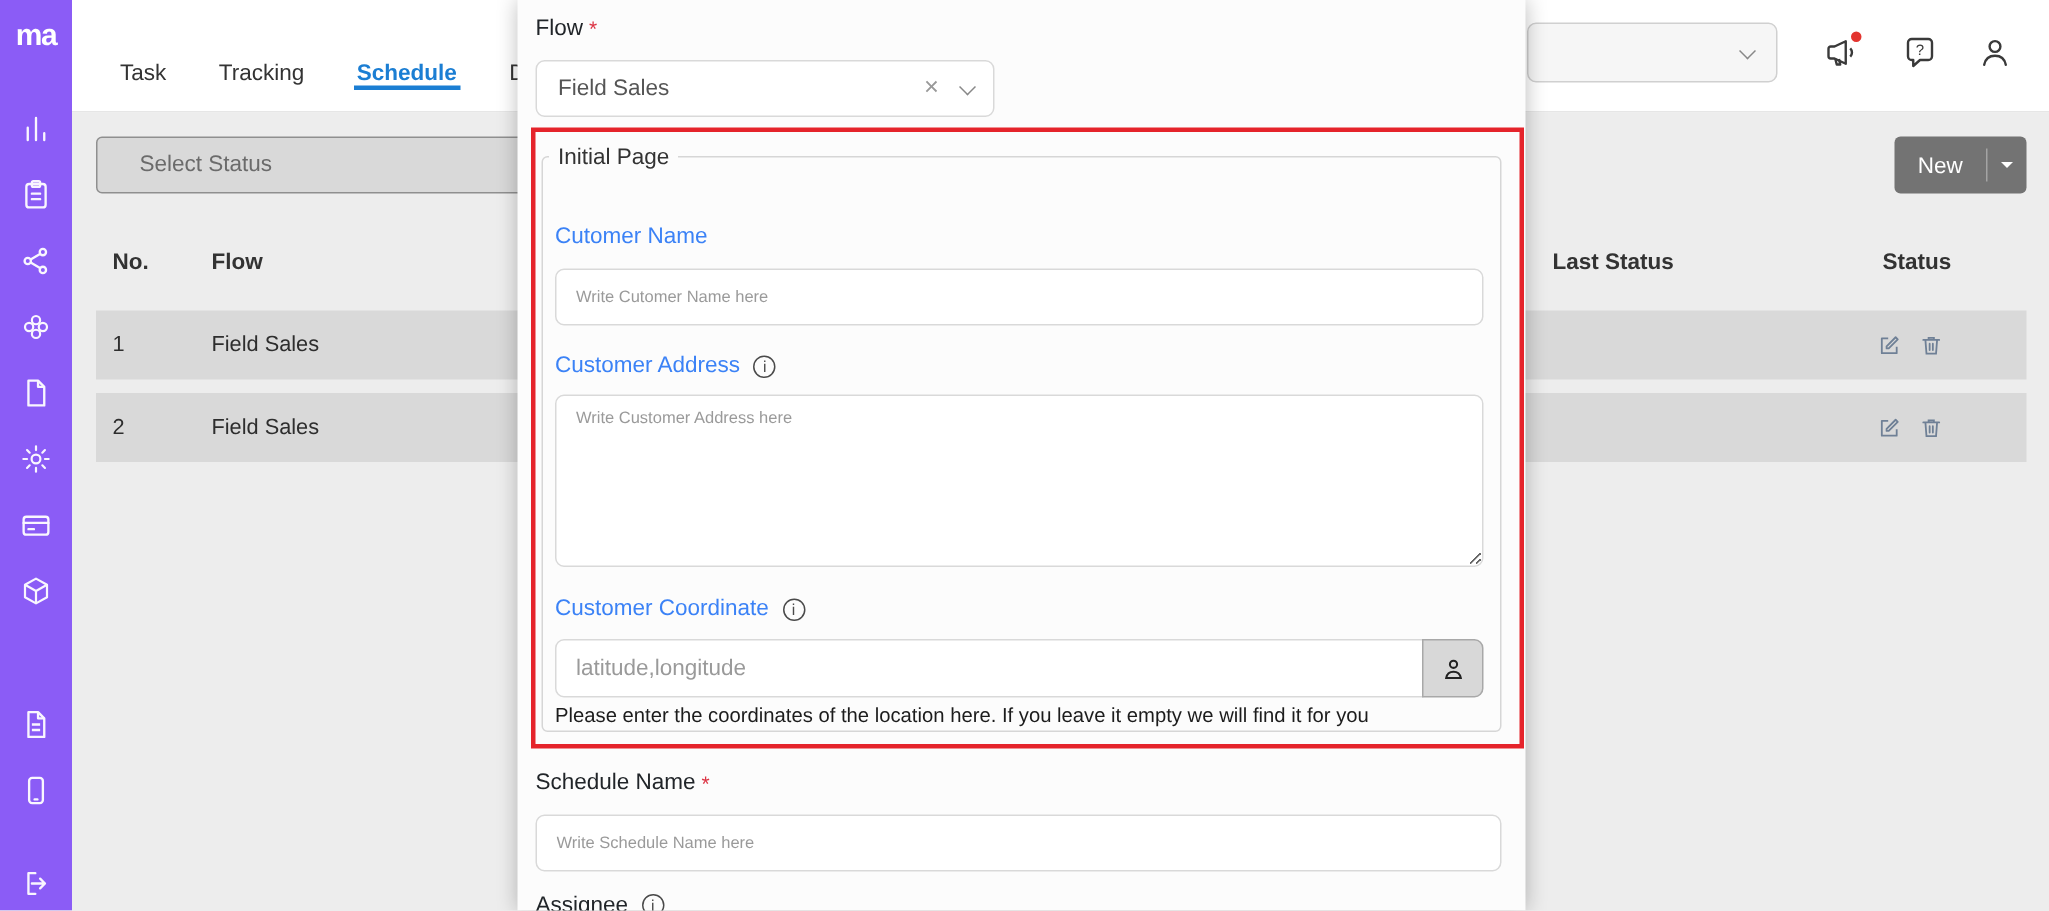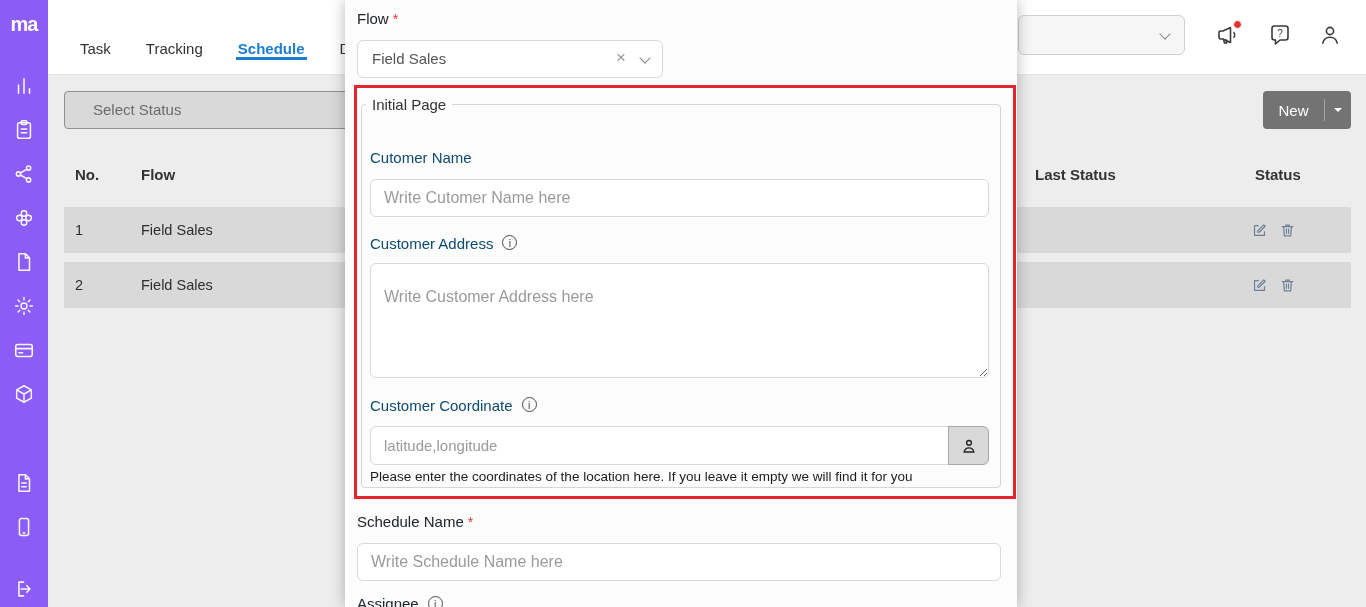--- a/index.html
+++ b/index.html
@@ -45,28 +45,28 @@
   .m-label { position:absolute; font-size:15px; color:#212529; display:flex; align-items:center; }
   .req { color:#dc3545; margin-left:4px; font-size:14px; }
   .flow-select { position:absolute; left:12px; top:40px; width:306px; height:38px; background:#fff; border:1px solid #d9d9d9; border-radius:6px; cursor:pointer; }
   .flow-select .val { position:absolute; left:14px; line-height:36px; font-size:15px; color:#555; }
   .clear-x { position:absolute; right:30px; top:7px; width:16px; height:22px; color:#999; font-size:17px; cursor:pointer; }
   .clear-x::after { content:"\00d7"; }
   .flow-select .chev { position:absolute; right:13px; top:13px; border-color:#888; }
   .annotation { position:absolute; left:9px; top:85px; width:662px; height:414px; border:3px solid #e5242b; z-index:9; pointer-events:none; }
   fieldset.initial { position:absolute; left:16px; top:96px; width:640px; height:392px; border:1px solid #d6d6d6; border-radius:4px; background:transparent; }
   fieldset.initial legend { font-size:15px; color:#333; padding:0 6px; margin-left:4px; }
-  .f-label { position:absolute; font-size:15px; color:#0c4a6e; display:flex; align-items:flex-start; }
+  .f-label { position:absolute; font-size:15px; color:#3b82f6; display:flex; align-items:flex-end; }
   .info-icon { display:inline-flex; width:15px; height:15px; border:1.2px solid #4a4a4a; border-radius:50%; align-items:center; justify-content:center; font-size:10.5px; color:#4a4a4a; margin-left:9px; font-style:normal; }
   .info-icon::after { content:"i"; }
-  input.inp, textarea.inp { font-family:inherit; font-size:16px; color:#333; border:1px solid #d9d9d9; border-radius:6px; background:#fff; outline:none; }
+  input.inp, textarea.inp { font-family:inherit; font-size:11px; color:#333; border:1px solid #d9d9d9; border-radius:6px; background:#fff; outline:none; }
   input.inp { height:38px; padding:0 13px; }
   input.inp::placeholder, textarea.inp::placeholder { color:#9a9a9a; }
   .name-input { position:absolute; left:8px; top:66px; width:619px; }
-  textarea.addr { position:absolute; left:8px; top:150px; width:619px; height:115px; padding:21px 13px; line-height:1.45; resize:both; }
+  textarea.addr { position:absolute; left:8px; top:150px; width:619px; height:115px; padding:8px 13px; line-height:1.45; resize:both; }
   .coord-group { position:absolute; left:8px; top:313px; width:619px; height:39px; display:flex; }
   .coord-group input { flex:1; height:39px; border-radius:6px 0 0 6px; padding:0 13px; font-size:15px; border:1px solid #d9d9d9; outline:none; color:#0f172a; font-family:inherit; }
   .coord-group input::placeholder { color:#9a9a9a; }
   .coord-btn { width:41px; height:39px; background:#d8d8d8; border:1px solid #a8a8a8; border-radius:0 6px 6px 0; margin-left:-1px; display:flex; align-items:center; justify-content:center; cursor:pointer; }
   .coord-help { position:absolute; left:8px; top:356px; width:622px; font-size:13.5px; color:#1c1c1c; }
   .sched-input { position:absolute; left:12px; top:543px; width:644px; }
 </style>
 </head>
 <body>
 

